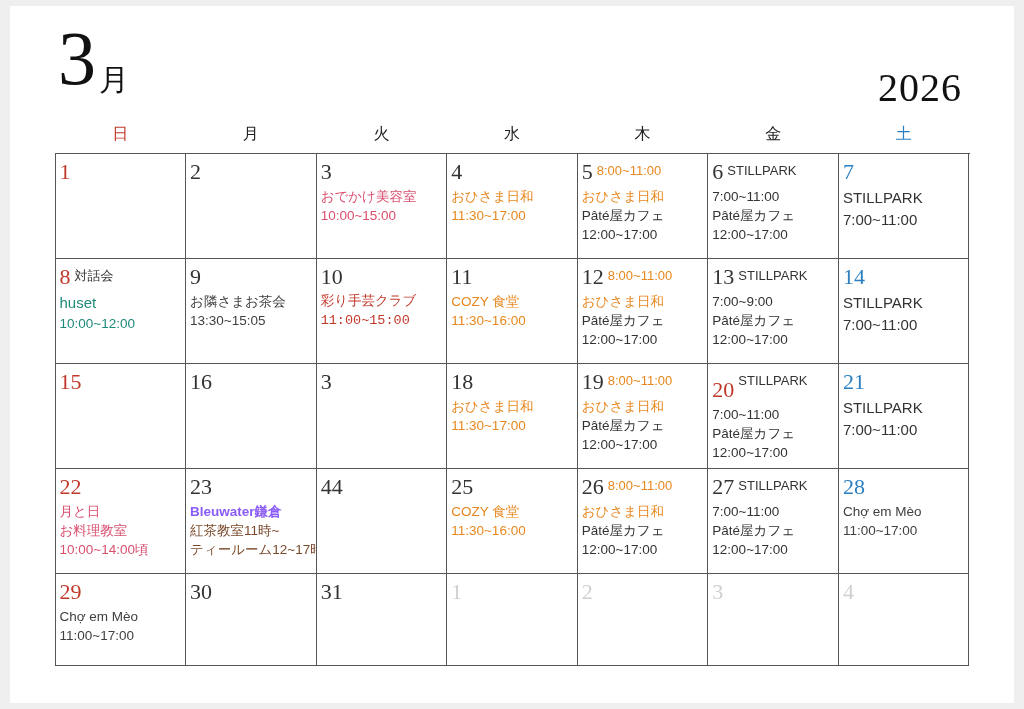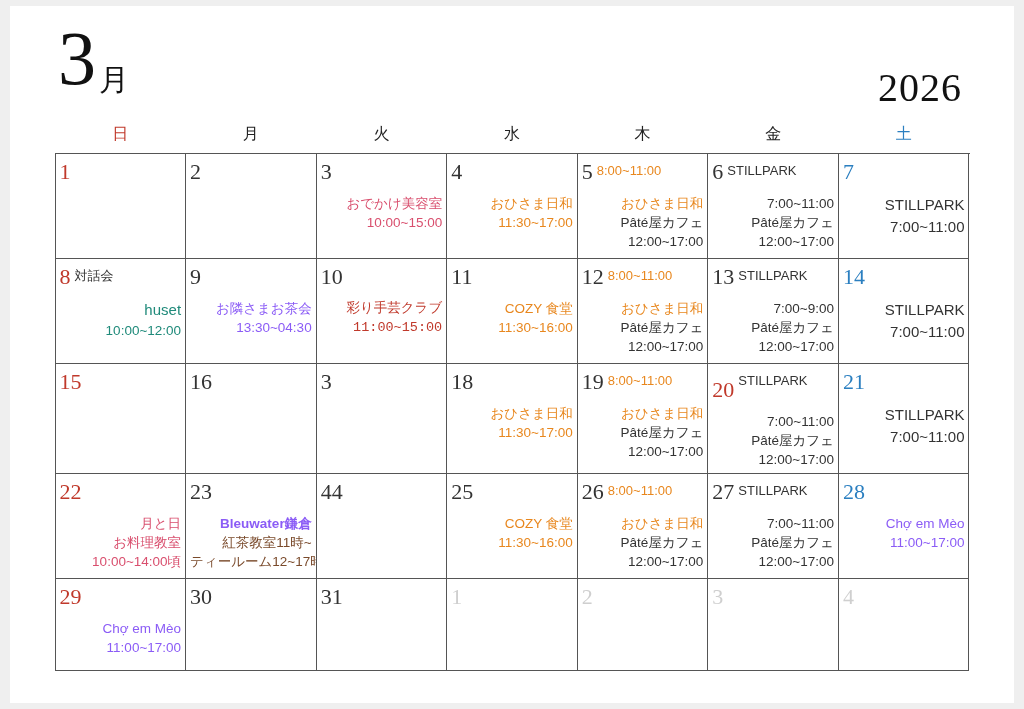--- a/index.html
+++ b/index.html
@@ -104,33 +104,33 @@
     display: flex;
     align-items: flex-start;
     gap: 4px;
   }
   .inline-note {
     font-size: 13px;
     line-height: 22px;
     white-space: nowrap;
   }
   .events {
-    margin-top: 10px;
-    text-align: right;
+    margin-top: 3px;
+    text-align: left;
   }
   .ev {
     font-size: 13.5px;
     line-height: 19px;
     white-space: nowrap;
   }
   .ev.big { font-size: 15px; line-height: 22px; }
   .c-orange { color: #e8871e; }
   .c-red    { color: #c0392b; font-family: Liberation Mono, monospace; }
   .c-pink   { color: #d94f6e; }
-  .c-green  { color: #8b5cf6; }
+  .c-green  { color: #404040; }
   .c-teal   { color: #1f8a7a; }
   .c-blue   { color: #8b5cf6; font-weight: bold; }
   .c-dark   { color: #333; }
   .c-brown  { color: #7a4a2b; }
 </style>
 </head>
 <body>
 
 <div class="page">
 
@@ -223,21 +223,21 @@
           <div class="ev c-teal big">huset</div>
           <div class="ev c-teal">10:00~12:00</div>
         </div>
       </div>
       <div class="cell">
         <div class="top-row">
           <div class="daynum">9</div>
         </div>
         <div class="events">
           <div class="ev c-green">お隣さまお茶会</div>
-          <div class="ev c-green">13:30~04:30</div>
+          <div class="ev c-green">13:30~15:05</div>
         </div>
       </div>
       <div class="cell">
         <div class="top-row">
           <div class="daynum">10</div>
         </div>
         <div class="events">
           <div class="ev c-red">彩り手芸クラブ</div>
           <div class="ev c-red">11:00~15:00</div>
         </div>

